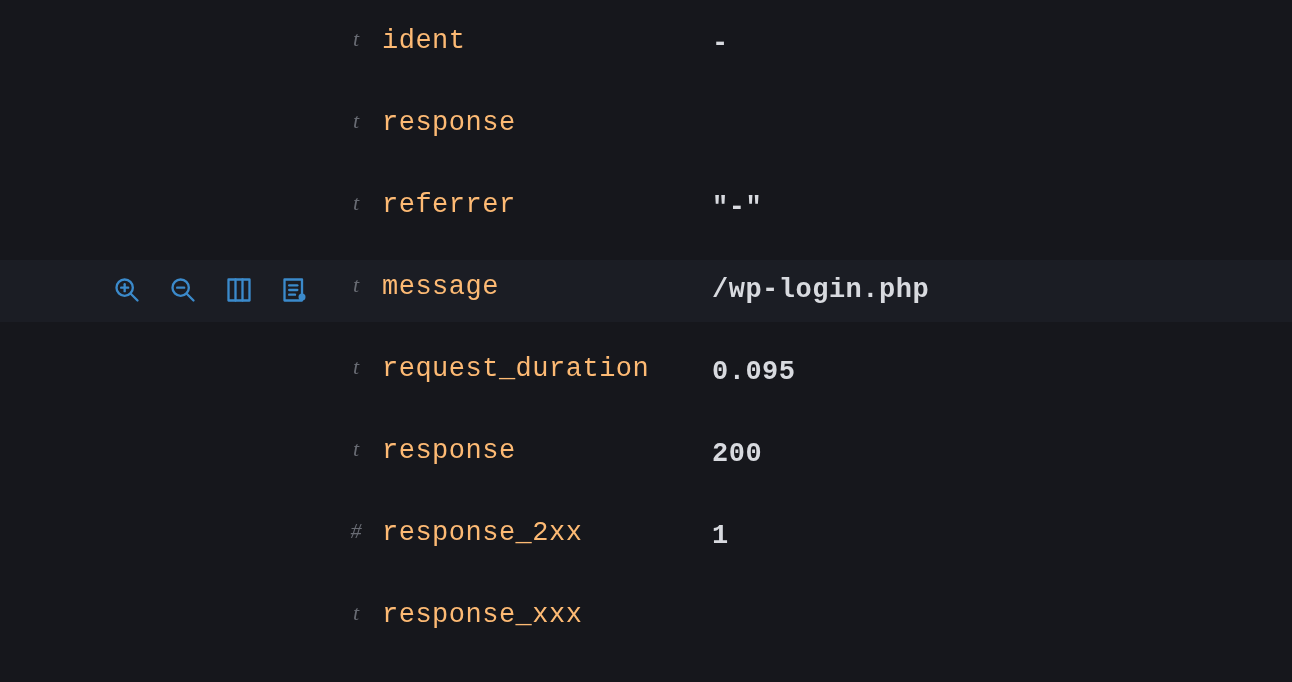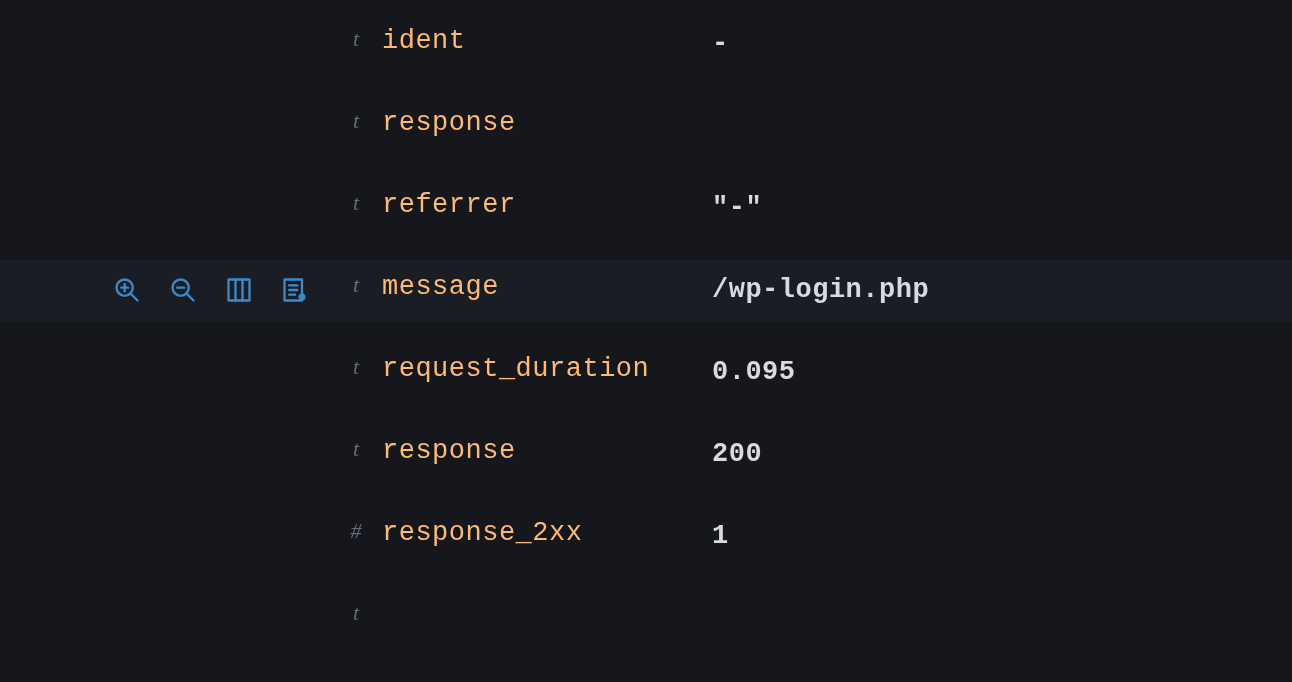--- a/index.html
+++ b/index.html
@@ -231,15 +231,18 @@
     <div class="value-col">
       <span class="field-value">1</span>
     </div>
   </div>
 
   <div class="row">
     <div class="actions-col"></div>
     <div class="type-col">
       <span class="type-badge">t</span>
     </div>
+    <div class="name-col">
+      <span class="field-name">response_xxx</span>
+    </div>
   </div>
 
 </div>
 
 </body></html>

